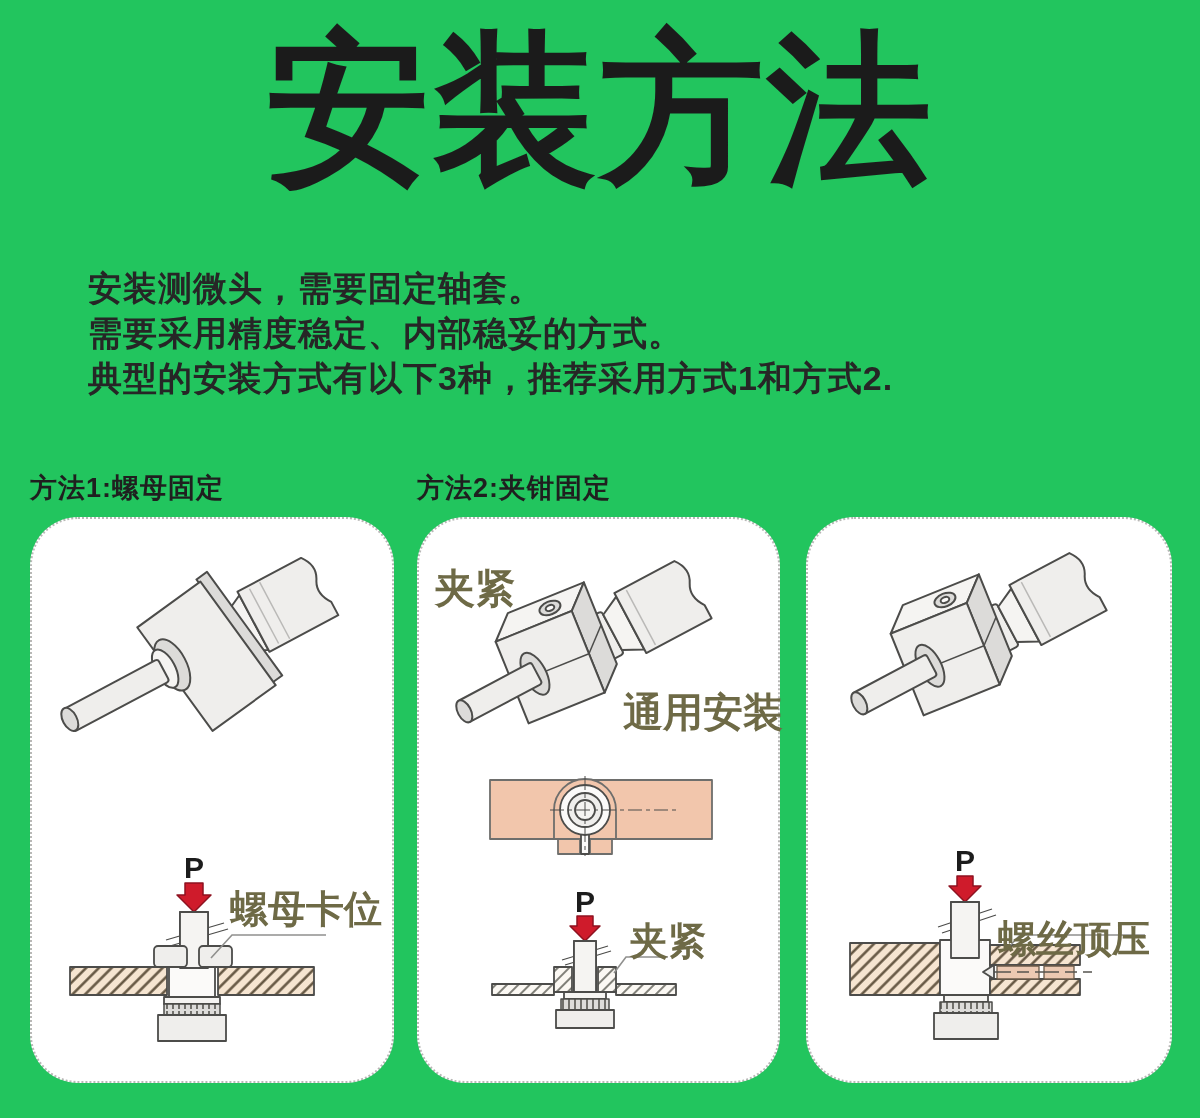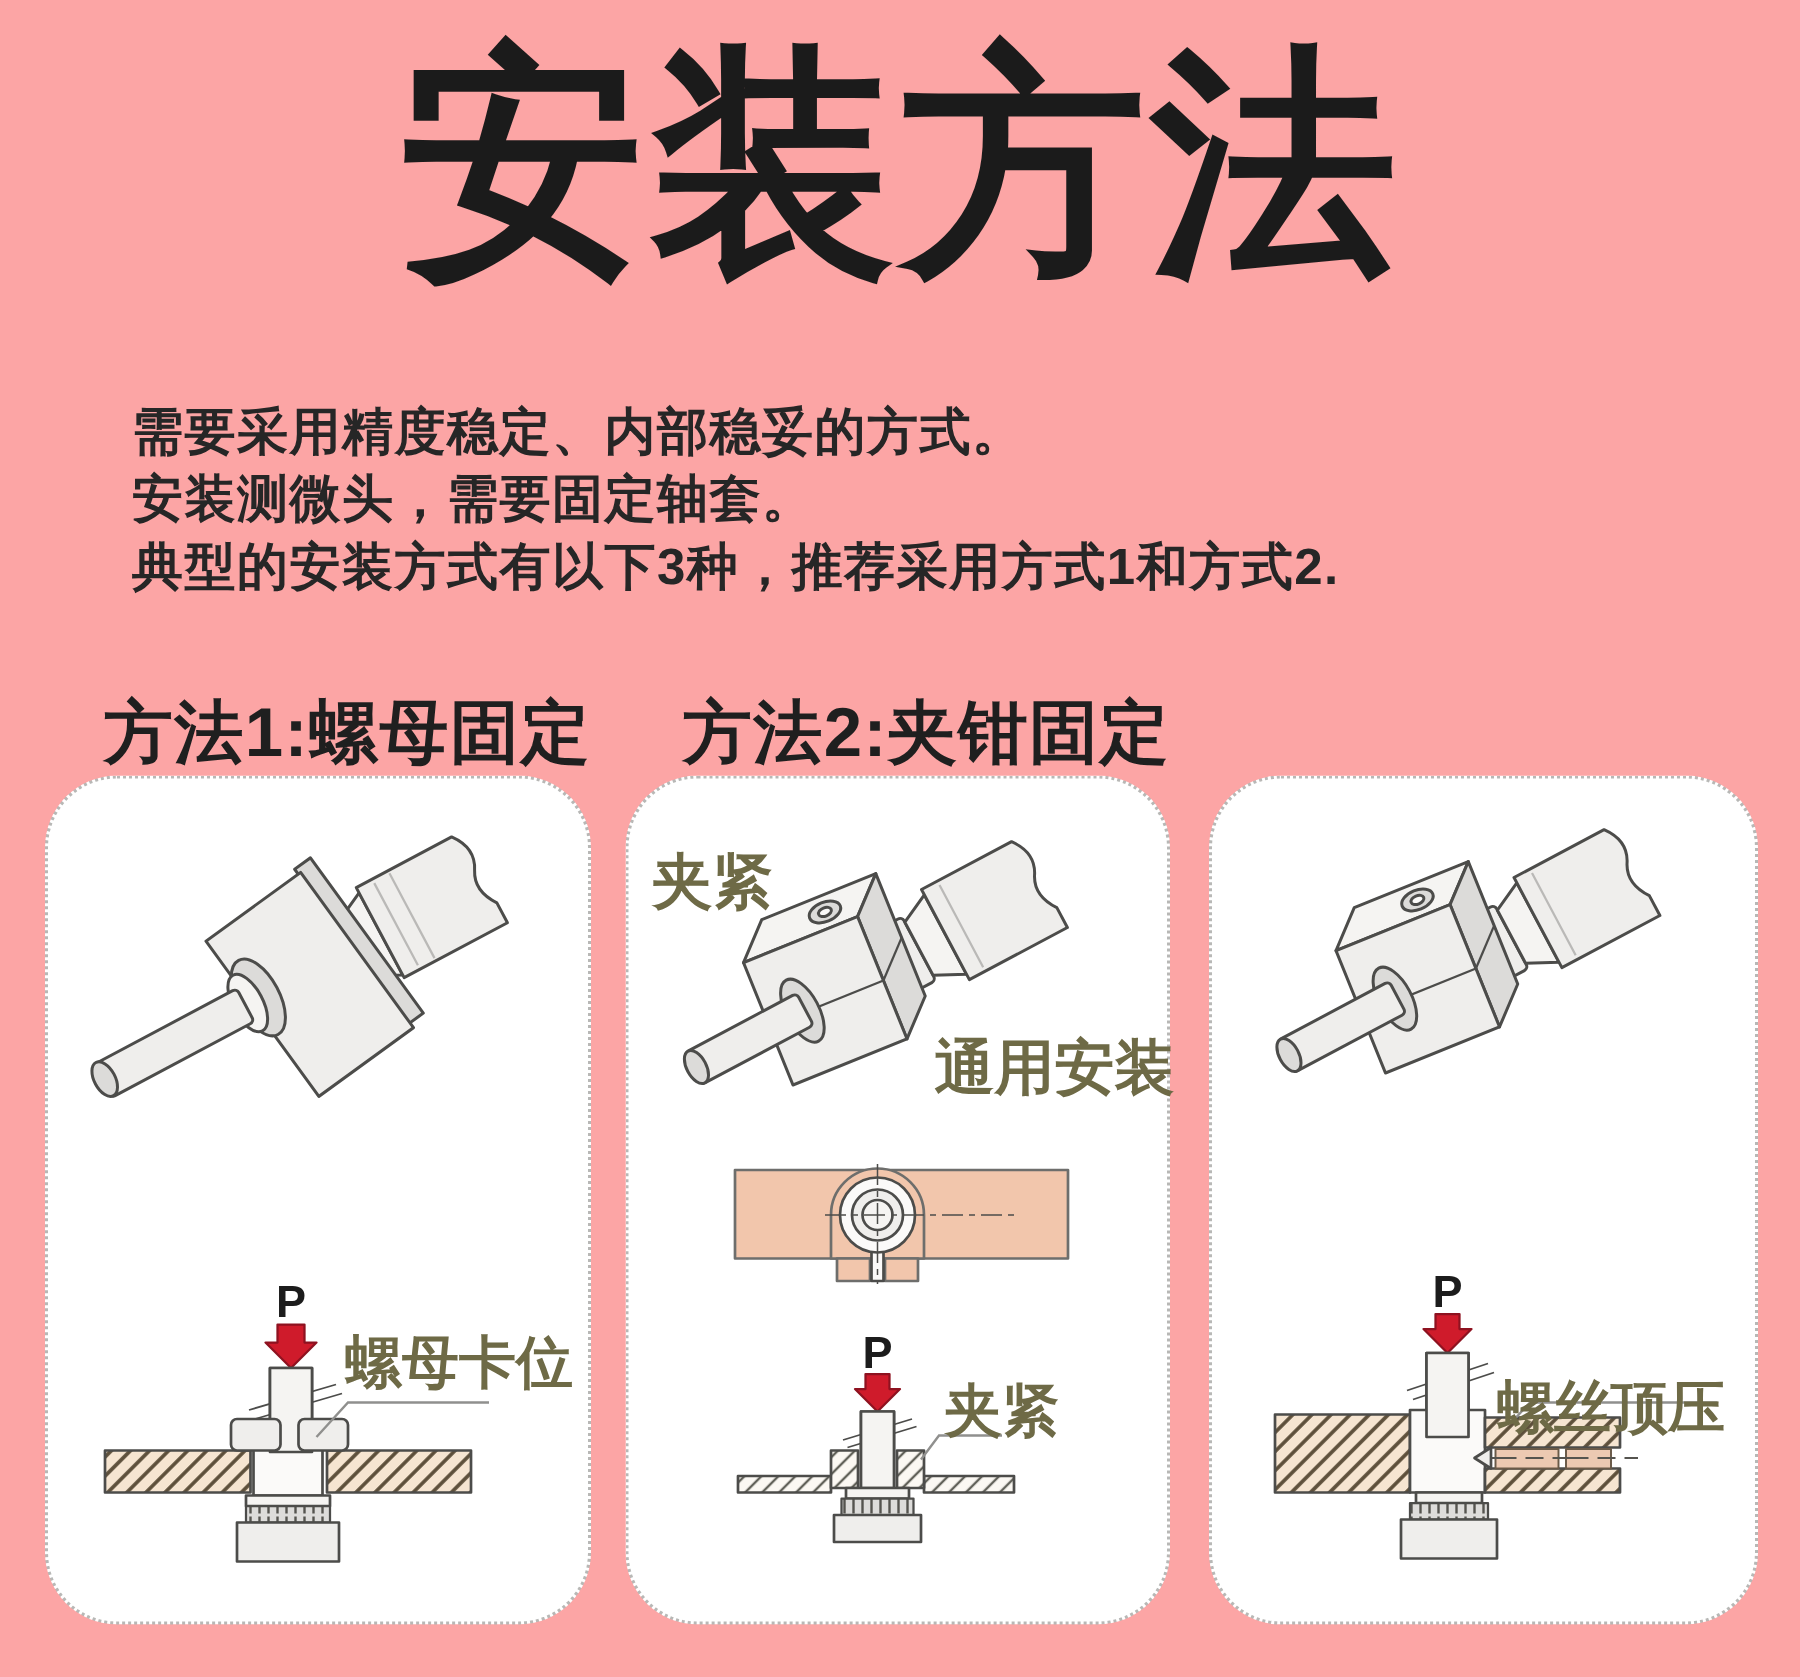--- a/index.html
+++ b/index.html
@@ -1,22 +1,22 @@
 <!DOCTYPE html>
 <html><head>
 <meta charset="utf-8">
 <style>
   html,body{margin:0;padding:0;background:#fff;}
-  .page{position:relative;width:1200px;height:1118px;background:#fca5a5;overflow:hidden;
+  .page{position:relative;width:1200px;height:1118px;background:#22c55e;overflow:hidden;
         font-family:"Liberation Sans","DejaVu Sans",sans-serif;}
   .title{position:absolute;top:16px;left:0;width:100%;text-align:center;
          font-size:164px;font-weight:900;color:#1b1b1b;letter-spacing:3px;line-height:1.15;}
   .intro{position:absolute;left:88px;top:266px;font-size:34px;font-weight:600;
          color:#262626;line-height:45px;letter-spacing:1px;}
-  .mhead{position:absolute;top:458px;text-align:right;font-size:46px;font-weight:700;
+  .mhead{position:absolute;top:470px;text-align:left;font-size:27px;font-weight:700;
          color:#1f1f1f;letter-spacing:1px;}
   .panel{position:absolute;top:517px;height:566px;border:2px dotted #b8b8b6;border-radius:48px;
          background:#fff;box-sizing:border-box;}
   .olabel{position:absolute;color:#6e6a46;font-weight:700;font-size:40px;white-space:nowrap;line-height:1;}
   .olabel.sm{font-size:38px;}
   svg{position:absolute;overflow:visible;}
   .iso rect,.iso polygon,.iso path,.iso ellipse{stroke:#4c4c4a;stroke-width:2;fill:#efeeec;stroke-linejoin:round;}
   .iso line{stroke:#4c4c4a;stroke-width:1.5;}
   .diag rect,.diag polygon,.diag path,.diag ellipse,.diag circle{stroke:#4c4c4a;stroke-width:1.8;fill:#efeeec;stroke-linejoin:round;}
   .diag line{stroke:#4c4c4a;stroke-width:1.3;}
@@ -54,22 +54,22 @@
       <pattern id="knurl" patternUnits="userSpaceOnUse" width="6" height="12">
         <rect width="6" height="12" fill="#dddcda"></rect>
         <line x1="3" y1="1" x2="3" y2="11" stroke="#55544f" stroke-width="1.6"></line>
       </pattern>
     </defs>
   </svg>
 
   <div class="title">安装方法</div>
 
   <div class="intro">
+    <div>安装测微头，需要固定轴套。</div>
     <div>需要采用精度稳定、内部稳妥的方式。</div>
-    <div>安装测微头，需要固定轴套。</div>
     <div>典型的安装方式有以下3种，推荐采用方式1和方式2.</div>
   </div>
 
   <div class="mhead" style="left:30px;width:364px;">方法1:螺母固定</div>
   <div class="mhead" style="left:417px;width:363px;">方法2:夹钳固定</div>
 
   <section class="panel" style="left:30px;width:364px;">
 
     <svg class="iso" style="left:15px;top:23px;" width="330" height="235" viewBox="45 540 330 235">
       <g transform="rotate(-28 172 662)">

